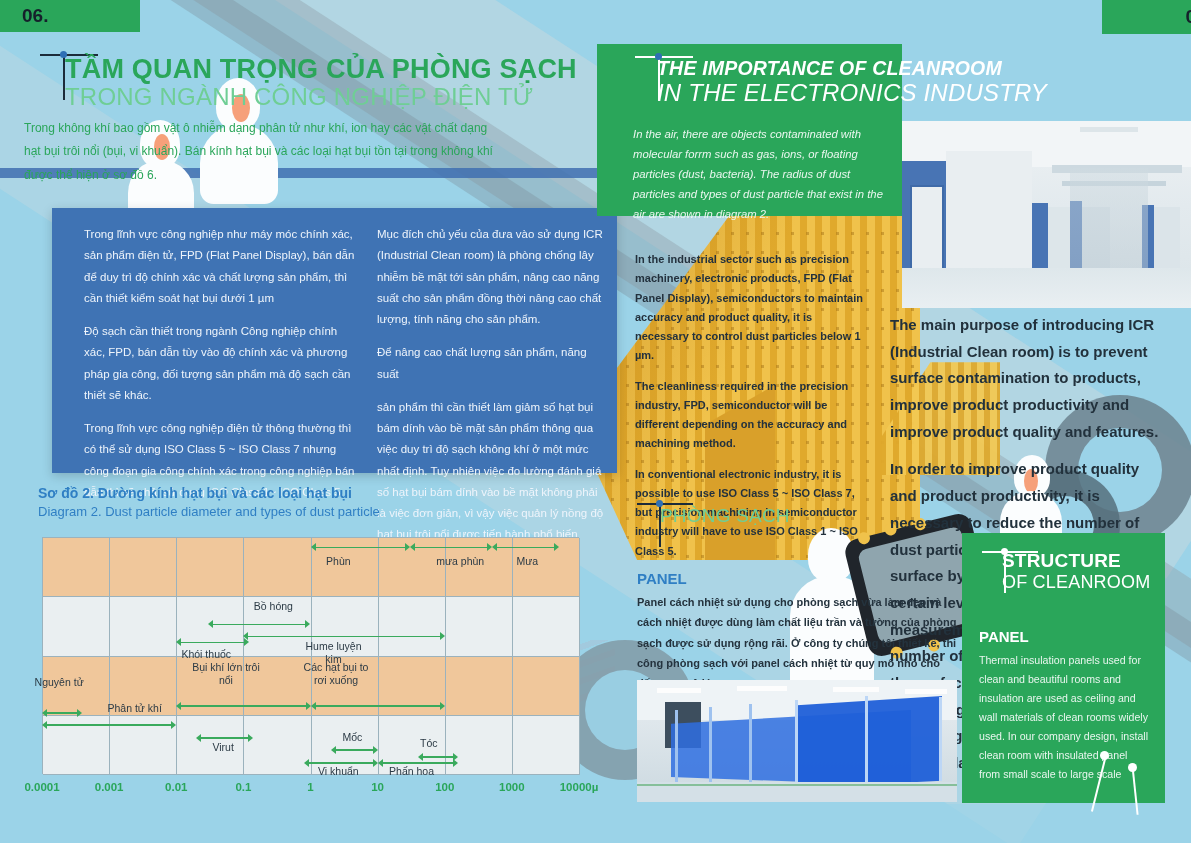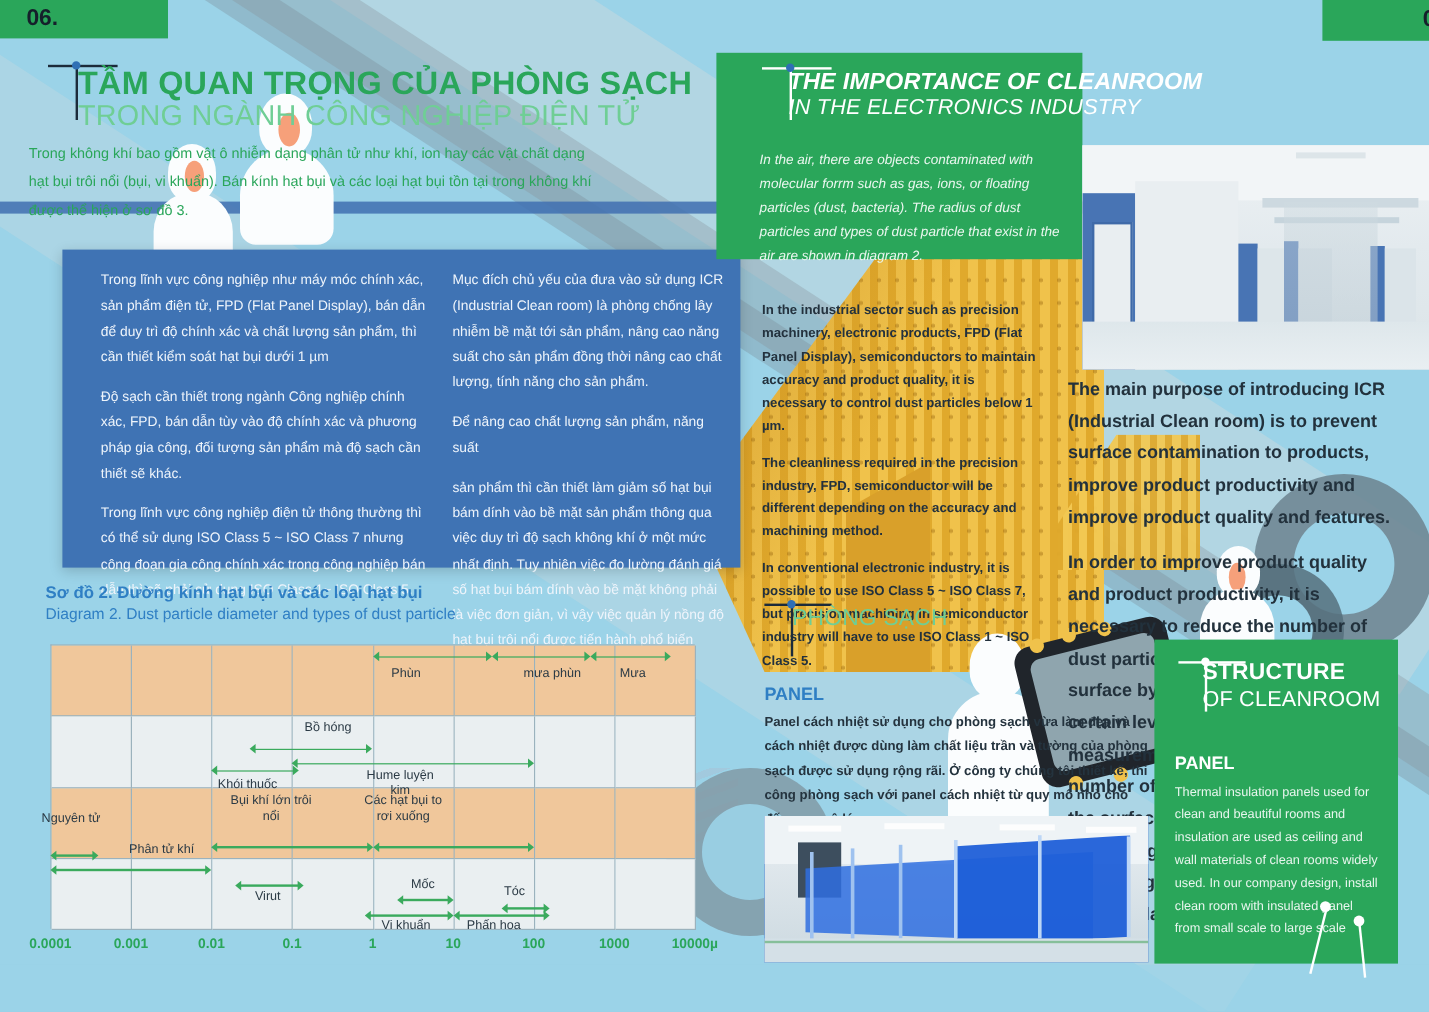--- a/index.html
+++ b/index.html
@@ -91,21 +91,21 @@
      box-shadow:0 3px 10px rgba(0,0,0,.18);margin-left:44px;}
   .bluecard .col{position:absolute;top:16px;color:#eef4fb;font-size:11.5px;line-height:1.85;}
   .bluecard .colA{left:32px;width:272px;}
   .bluecard .colB{left:325px;width:230px;}
   .bluecard p{margin:0 0 12px 0;}
 
   
   .greencard{position:absolute;left:597px;top:44px;width:305px;height:172px;background:#2aa65a;font-style:italic;}
   #head-en{position:absolute;left:60px;top:14px;width:260px;}
   #head-en .l1{font-size:19.5px;color:#ffffff;font-weight:700;line-height:1.1;white-space:nowrap;}
-  #head-en .l2{font-size:18px;color:#ffffff;font-weight:400;line-height:1.2;white-space:nowrap;}
+  #head-en .l2{font-size:24px;color:#ffffff;font-weight:400;line-height:1.2;white-space:nowrap;}
   .greencard .body{position:absolute;left:36px;top:80px;width:250px;color:#eaf7ef;font-size:11.3px;
     line-height:1.78;}
 
   
   .photoCorridor{position:absolute;left:902px;top:121px;width:289px;height:187px;overflow:hidden;
      background:#dfe7ea;}
   .photoServer{position:absolute;left:637px;top:680px;width:320px;height:122px;overflow:hidden;
      background:#1f63c9;}
 
   
@@ -230,21 +230,21 @@
 
   <div class="crosshair" style="left:40px;top:54px;">
     <div class="h" style="left:0;top:0;width:58px;"></div>
     <div class="v" style="left:23px;top:0;height:46px;"></div>
     <div class="dot" style="left:20px;top:-3px;"></div>
   </div>
   <div class="ttl1" id="head-vi">
     <div class="l1">TẦM QUAN TRỌNG CỦA PHÒNG SẠCH</div>
     <div class="l2">TRONG NGÀNH CÔNG NGHIỆP ĐIỆN TỬ</div>
   </div>
-  <div class="lead-vi">Trong không khí bao gồm vật ô nhiễm dạng phân tử như khí, ion hay các vật chất dạng hạt bụi trôi nổi (bụi, vi khuẩn). Bán kính hạt bụi và các loại hạt bụi tồn tại trong không khí được thể hiện ở sơ đồ 3.</div>
+  <div class="lead-vi">Trong không khí bao gồm vật ô nhiễm dạng phân tử như khí, ion hay các vật chất dạng hạt bụi trôi nổi (bụi, vi khuẩn). Bán kính hạt bụi và các loại hạt bụi tồn tại trong không khí được thể hiện ở sơ đồ 6.</div>
 
   <div class="bluecard">
     <div class="col colA">
       <p>Trong lĩnh vực công nghiệp như máy móc chính xác, sản phẩm điện tử, FPD (Flat Panel Display), bán dẫn để duy trì độ chính xác và chất lượng sản phẩm, thì cần thiết kiểm soát hạt bụi dưới 1 µm</p>
       <p>Độ sạch cần thiết trong ngành Công nghiệp chính xác, FPD, bán dẫn tùy vào độ chính xác và phương pháp gia công, đối tượng sản phẩm mà độ sạch cần thiết sẽ khác.</p>
       <p>Trong lĩnh vực công nghiệp điện tử thông thường thì có thể sử dụng ISO Class 5 ~ ISO Class 7 nhưng công đoạn gia công chính xác trong công nghiệp bán dẫn thì sẽ phải sử dụng ISO Class 1~ ISO Class 5.</p>
     </div>
     <div class="col colB">
       <p>Mục đích chủ yếu của đưa vào sử dụng ICR (Industrial Clean room) là phòng chống lây nhiễm bề mặt tới sản phẩm, nâng cao năng suất cho sản phẩm đồng thời nâng cao chất lượng, tính năng cho sản phẩm.</p>
       <p>Để nâng cao chất lượng sản phẩm, năng suất</p>

